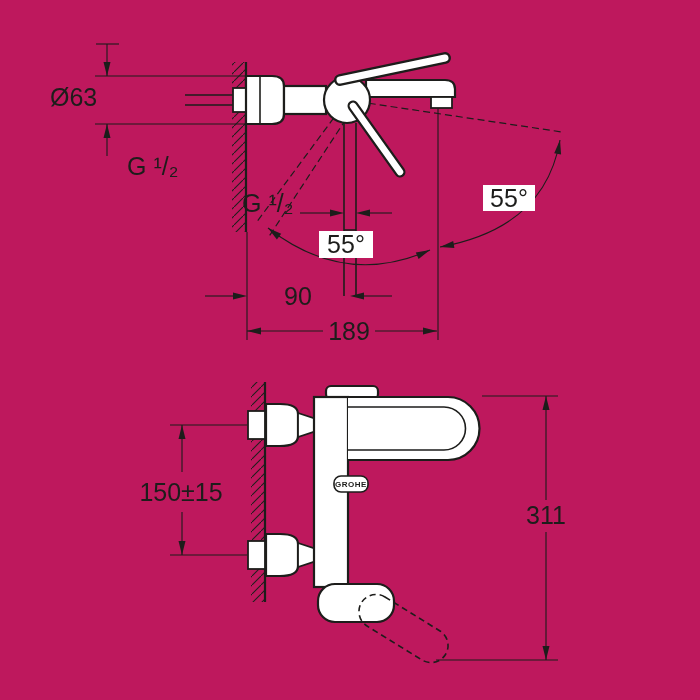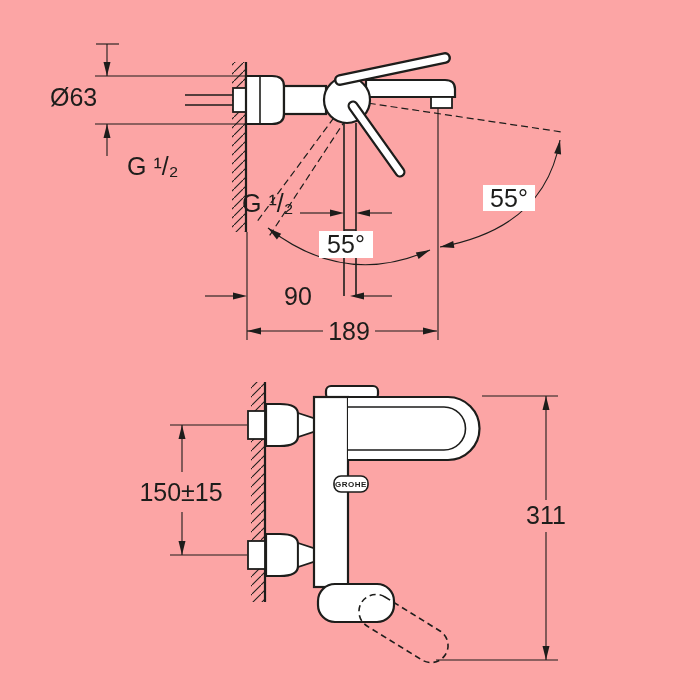--- a/index.html
+++ b/index.html
@@ -1,16 +1,16 @@
 <!DOCTYPE html>
 <html><head>
 <meta charset="utf-8">
 <style>
   html,body{margin:0;padding:0;background:#ffffff;}
-  .stage{width:700px;height:700px;background:#fca5a5;position:relative;overflow:hidden;text-decoration:underline;}
+  .stage{width:700px;height:700px;background:#be185d;position:relative;overflow:hidden;text-decoration:underline;}
   svg{display:block;}
   .s22 {stroke:#1d1d1b;stroke-width:2.2;fill:none;}
   .s22f{stroke:#1d1d1b;stroke-width:2.2;fill:#ffffff;}
   .s18f{stroke:#1d1d1b;stroke-width:1.8;fill:#ffffff;}
   .s16 {stroke:#1d1d1b;stroke-width:1.6;fill:none;}
   .s16f{stroke:#1d1d1b;stroke-width:1.6;fill:#ffffff;}
   .thin{stroke:#1d1d1b;stroke-width:1.1;fill:none;}
   .dash{stroke:#1d1d1b;stroke-width:1.2;fill:none;stroke-dasharray:7 4;}
   .dash2{stroke:#1d1d1b;stroke-width:1.6;fill:none;stroke-dasharray:6 4;}
   .arrow{fill:#1d1d1b;stroke:none;}

